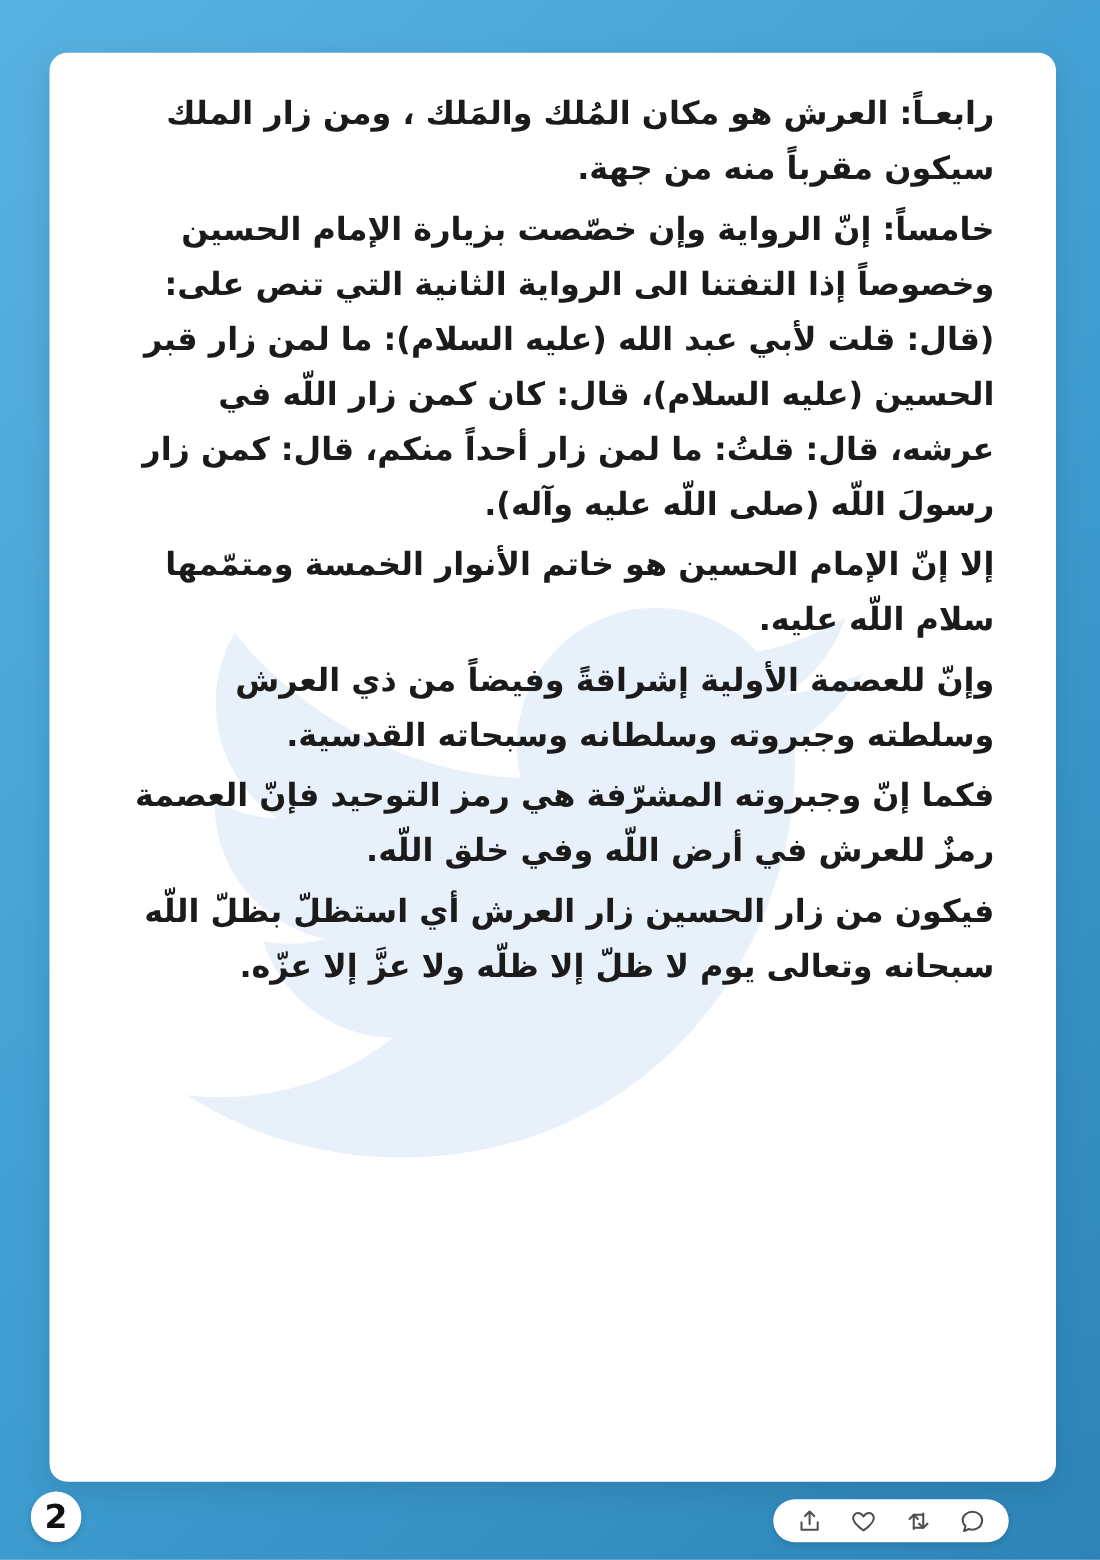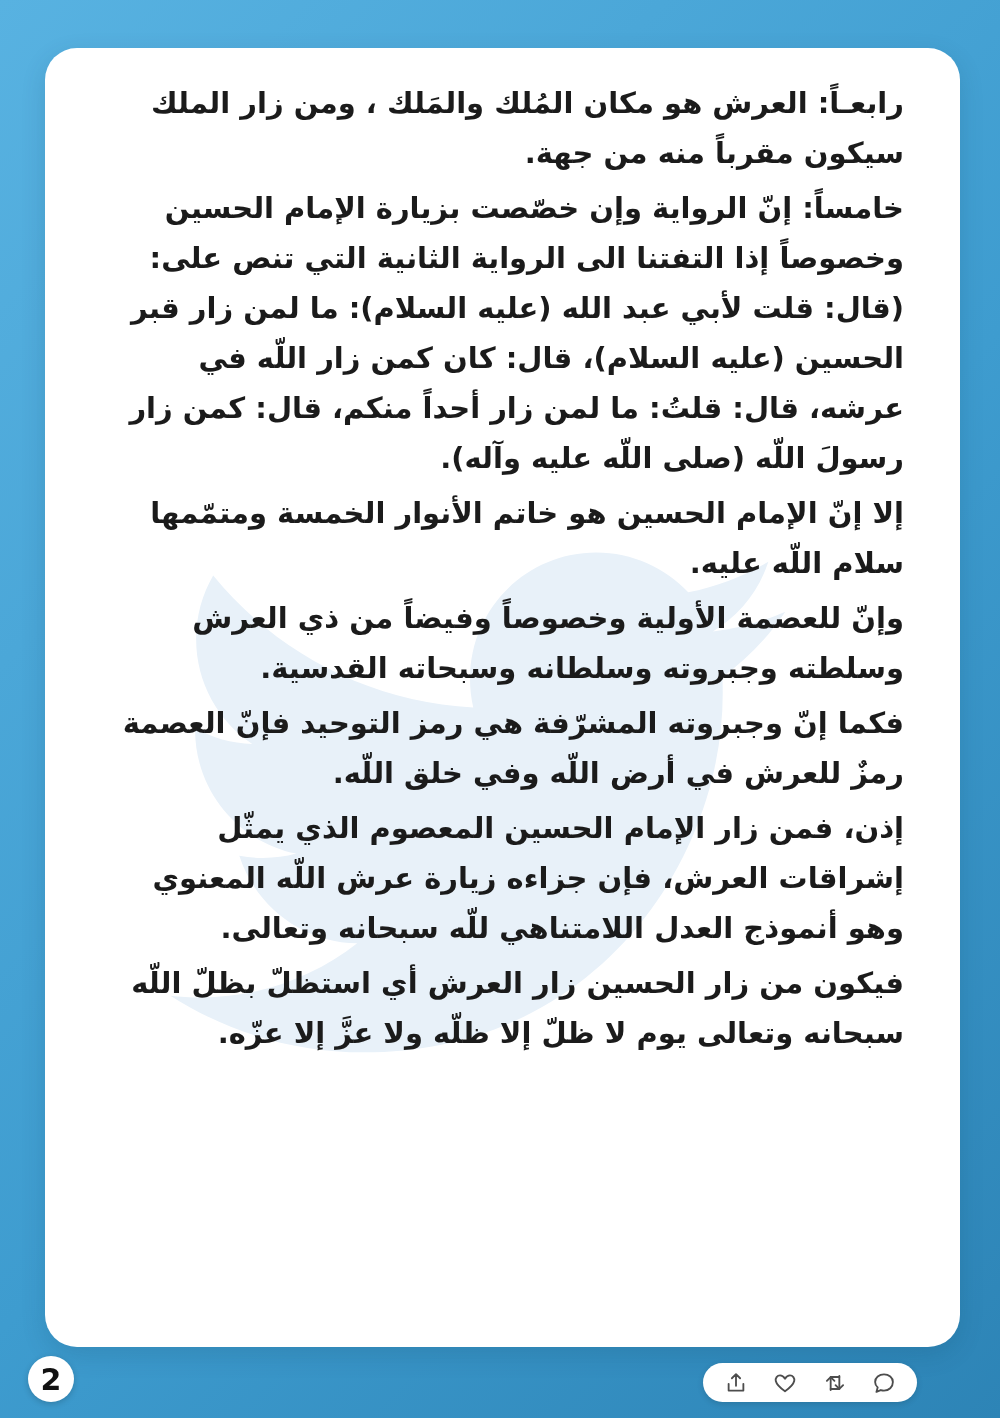--- a/index.html
+++ b/index.html
@@ -11,21 +11,21 @@
     --icon:#4d4d4d;
   }
   html,body{margin:0;padding:0;}
   body{
     width:1000px;height:1418px;position:relative;overflow:hidden;
     font-family:"DejaVu Sans",sans-serif;
     background:linear-gradient(135deg,var(--background-top) 0%,#3e9ccf 55%,var(--background-bottom) 100%);
   }
   .card{
     position:absolute;left:45px;top:48px;width:915px;height:1299px;
-    background:var(--card);border-radius:32px;overflow:hidden;
+    background:var(--card);border-radius:16px;overflow:hidden;
     box-shadow:0 8px 24px rgba(10,60,90,.16);
   }
   .watermark{
     position:absolute;left:100px;top:430px;width:650px;height:650px;z-index:0;
   }
   .card-inner{
     position:relative;z-index:1;
     padding:30px 56px 0 56px;
     direction:rtl;text-align:right;
     color:var(--text);font-weight:700;
@@ -65,25 +65,24 @@
     <div>
 
         <p class="para">رابعـاً: العرش هو مكان المُلك والمَلك ، ومن زار الملك سيكون مقرباً منه من جهة.</p>
 
 
 
         <p class="para">خامساً: إنّ الرواية وإن خصّصت بزيارة الإمام الحسين وخصوصاً إذا التفتنا الى الرواية الثانية التي تنص على: (قال: قلت لأبي عبد الله (عليه السلام): ما لمن زار قبر الحسين (عليه السلام)، قال: كان كمن زار اللّه في عرشه، قال: قلتُ: ما لمن زار أحداً منكم، قال: كمن زار رسولَ اللّه (صلى اللّه عليه وآله).</p>
 
         <p class="para">إلا إنّ الإمام الحسين هو خاتم الأنوار الخمسة ومتمّمها سلام اللّه عليه.</p>
 
-        <p class="para">وإنّ للعصمة الأولية وخصوصاً وفيضاً من ذي العرش وسلطته وجبروته وسلطانه وسبحاته القدسية.</p>
+        <p class="para">وإنّ للعصمة الأولية إشراقةً وفيضاً من ذي العرش وسلطته وجبروته وسلطانه وسبحاته القدسية.</p>
 
         <p class="para">فكما إنّ وجبروته المشرّفة هي رمز التوحيد فإنّ العصمة رمزٌ للعرش في أرض اللّه وفي خلق اللّه.</p>
 
-        <p class="para">إذن، فمن زار الإمام الحسين المعصوم الذي يمثّل إشراقات العرش، فإن جزاءه زيارة عرش اللّه المعنوي وهو أنموذج العدل اللامتناهي للّه سبحانه وتعالى.</p>
 
 
         <p class="para">فيكون من زار الحسين زار العرش أي استظلّ بظلّ اللّه سبحانه وتعالى يوم لا ظلّ إلا ظلّه ولا عزَّ إلا عزّه.</p>
 
       </div>
 
   </div>
 </div>
 
 <div class="page-badge">

